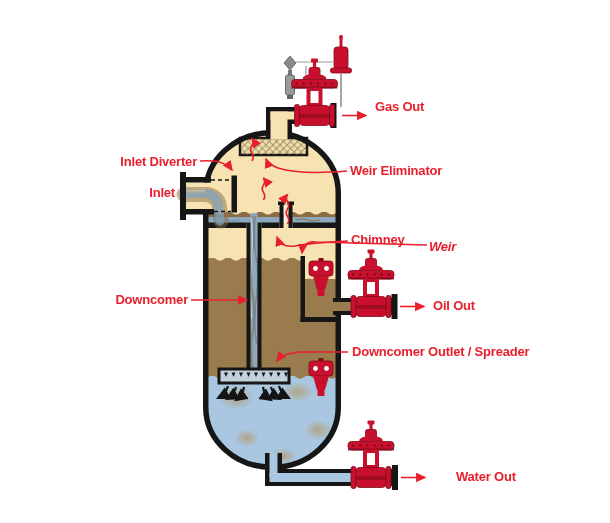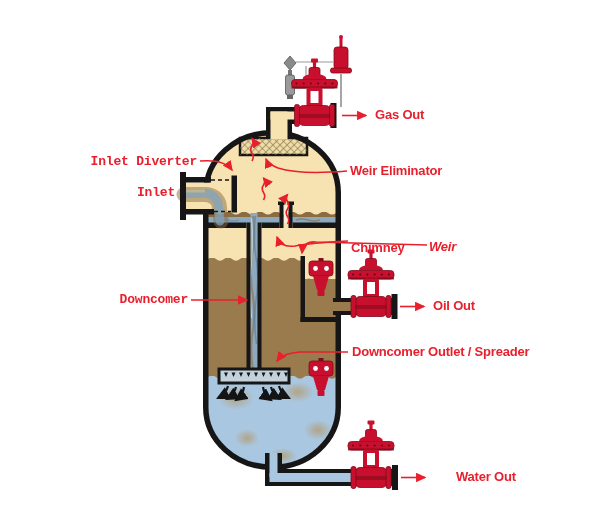--- a/index.html
+++ b/index.html
@@ -1,21 +1,21 @@
 <!DOCTYPE html>
 <html><head>
 <meta charset="utf-8">
 <style>
   html,body{margin:0;padding:0;background:#fff;}
   #stage{position:relative;width:610px;height:523px;background:#fff;overflow:hidden;
          font-family:"Liberation Sans",sans-serif;}
   #stage svg{position:absolute;left:0;top:0;}
   .lbl{position:absolute;font:700 13px/14px "Liberation Sans",sans-serif;
        color:var(--label-red,#E8202D);letter-spacing:-0.2px;white-space:nowrap;}
-  .r{text-align:right;font-family:Liberation Mono, monospace;}
+  .r{text-align:right;}
 </style>
 </head>
 <body>
 
 <div id="stage" style="--label-red: #E8202D;">
 
 <svg width="610" height="523" viewBox="0 0 610 523">
   <defs>
     <marker id="mr" markerWidth="8" markerHeight="7" refX="5.6" refY="3" orient="auto">
       <path d="M0,0L6.5,3L0,6z" fill="#E8202D"></path>
@@ -211,22 +211,22 @@
     <path d="M191,300 L247,300" marker-end="url(#mr)"></path>
     <path d="M348,352 L300,352 Q283,353 277,361" marker-end="url(#mr)"></path>
     <path d="M342,115.5 L366,115.5" marker-end="url(#mr)"></path>
     <path d="M400,306.5 L424,306.5" marker-end="url(#mr)"></path>
     <path d="M401,477.5 L425,477.5" marker-end="url(#mr)"></path>
   </g>
 </svg>
 
 <div class="lbl r" style="right:413px;top:155px;">Inlet Diverter</div>
 <div class="lbl r" style="right:435px;top:186px;">Inlet</div>
-<div class="lbl" style="left:375px;top:108px;">Gas Out</div>
+<div class="lbl" style="left:375px;top:100px;">Gas Out</div>
 <div class="lbl" style="left:350px;top:164px;">Weir Eliminator</div>
-<div class="lbl" style="left:351px;top:233px;margin-top:8px;">Chimney</div>
+<div class="lbl" style="left:351px;top:233px;">Chimney</div>
 <div class="lbl" style="left:429px;top:240px;font-style:italic;">Weir</div>
 <div class="lbl r" style="right:422px;top:293px;">Downcomer</div>
 <div class="lbl" style="left:433px;top:299px;">Oil Out</div>
 <div class="lbl" style="left:352px;top:345px;">Downcomer Outlet / Spreader</div>
 <div class="lbl" style="left:456px;top:470px;">Water Out</div>
 
 </div>
 
 </body></html>

